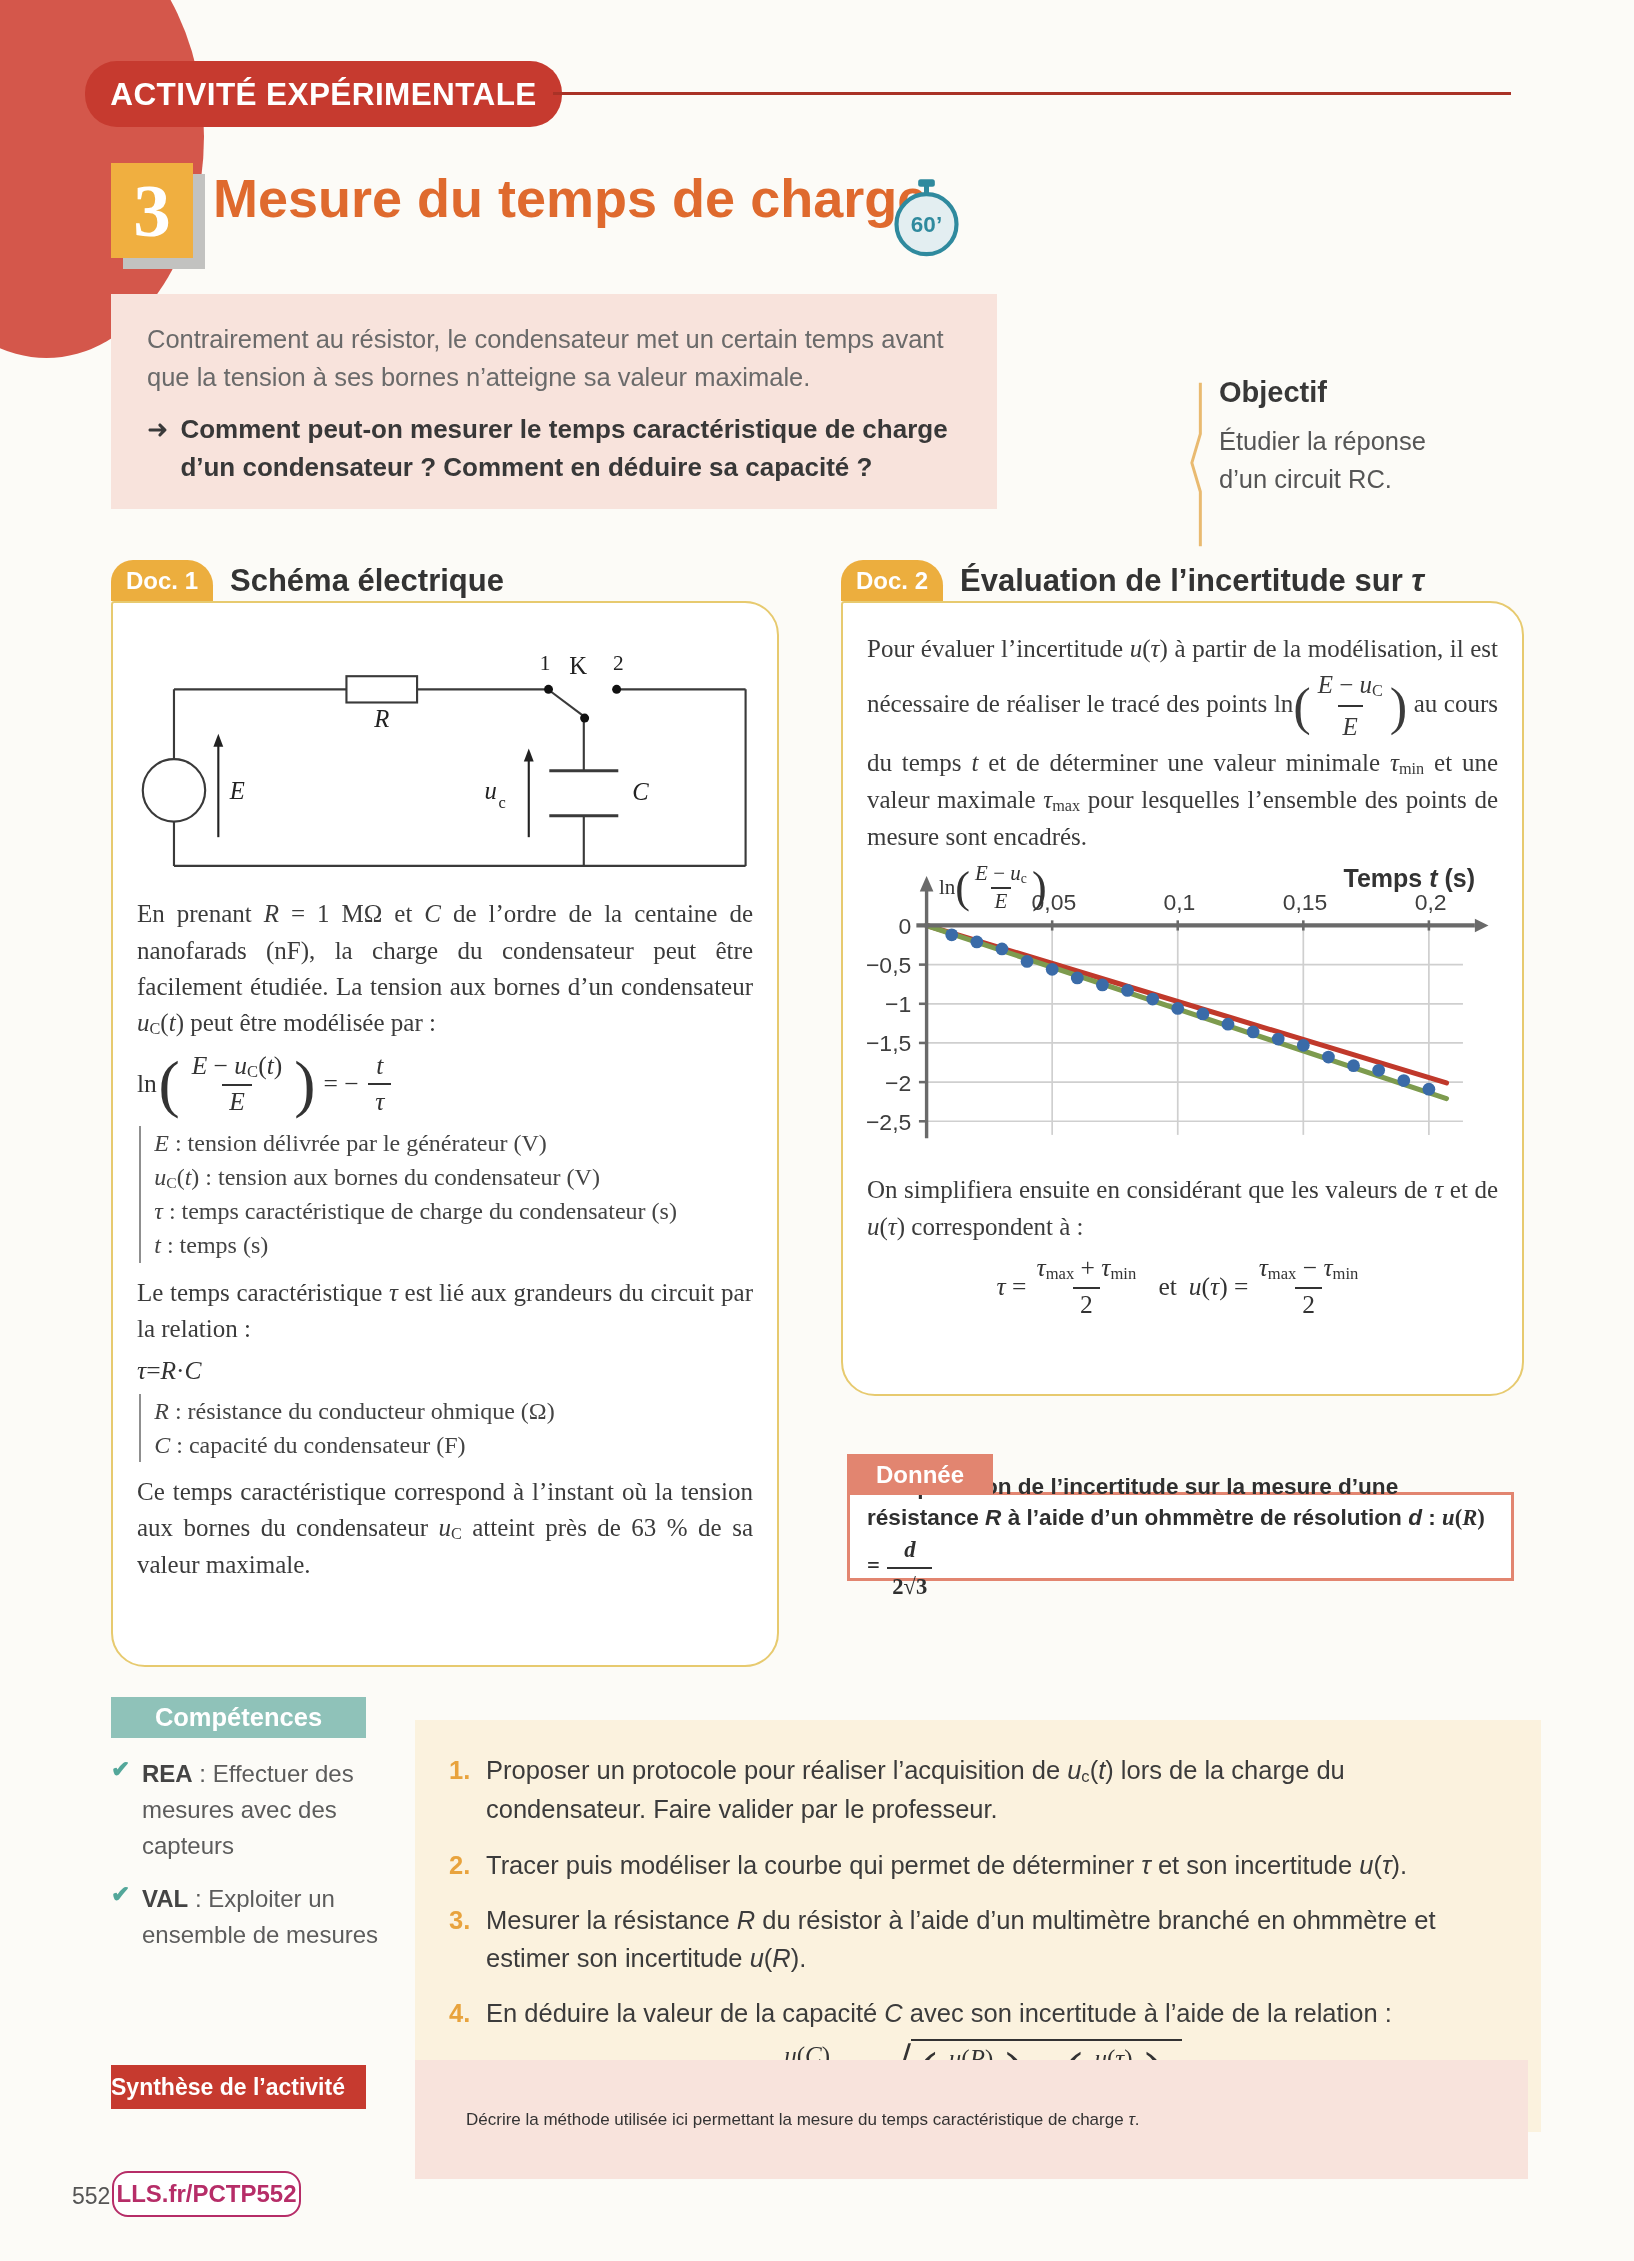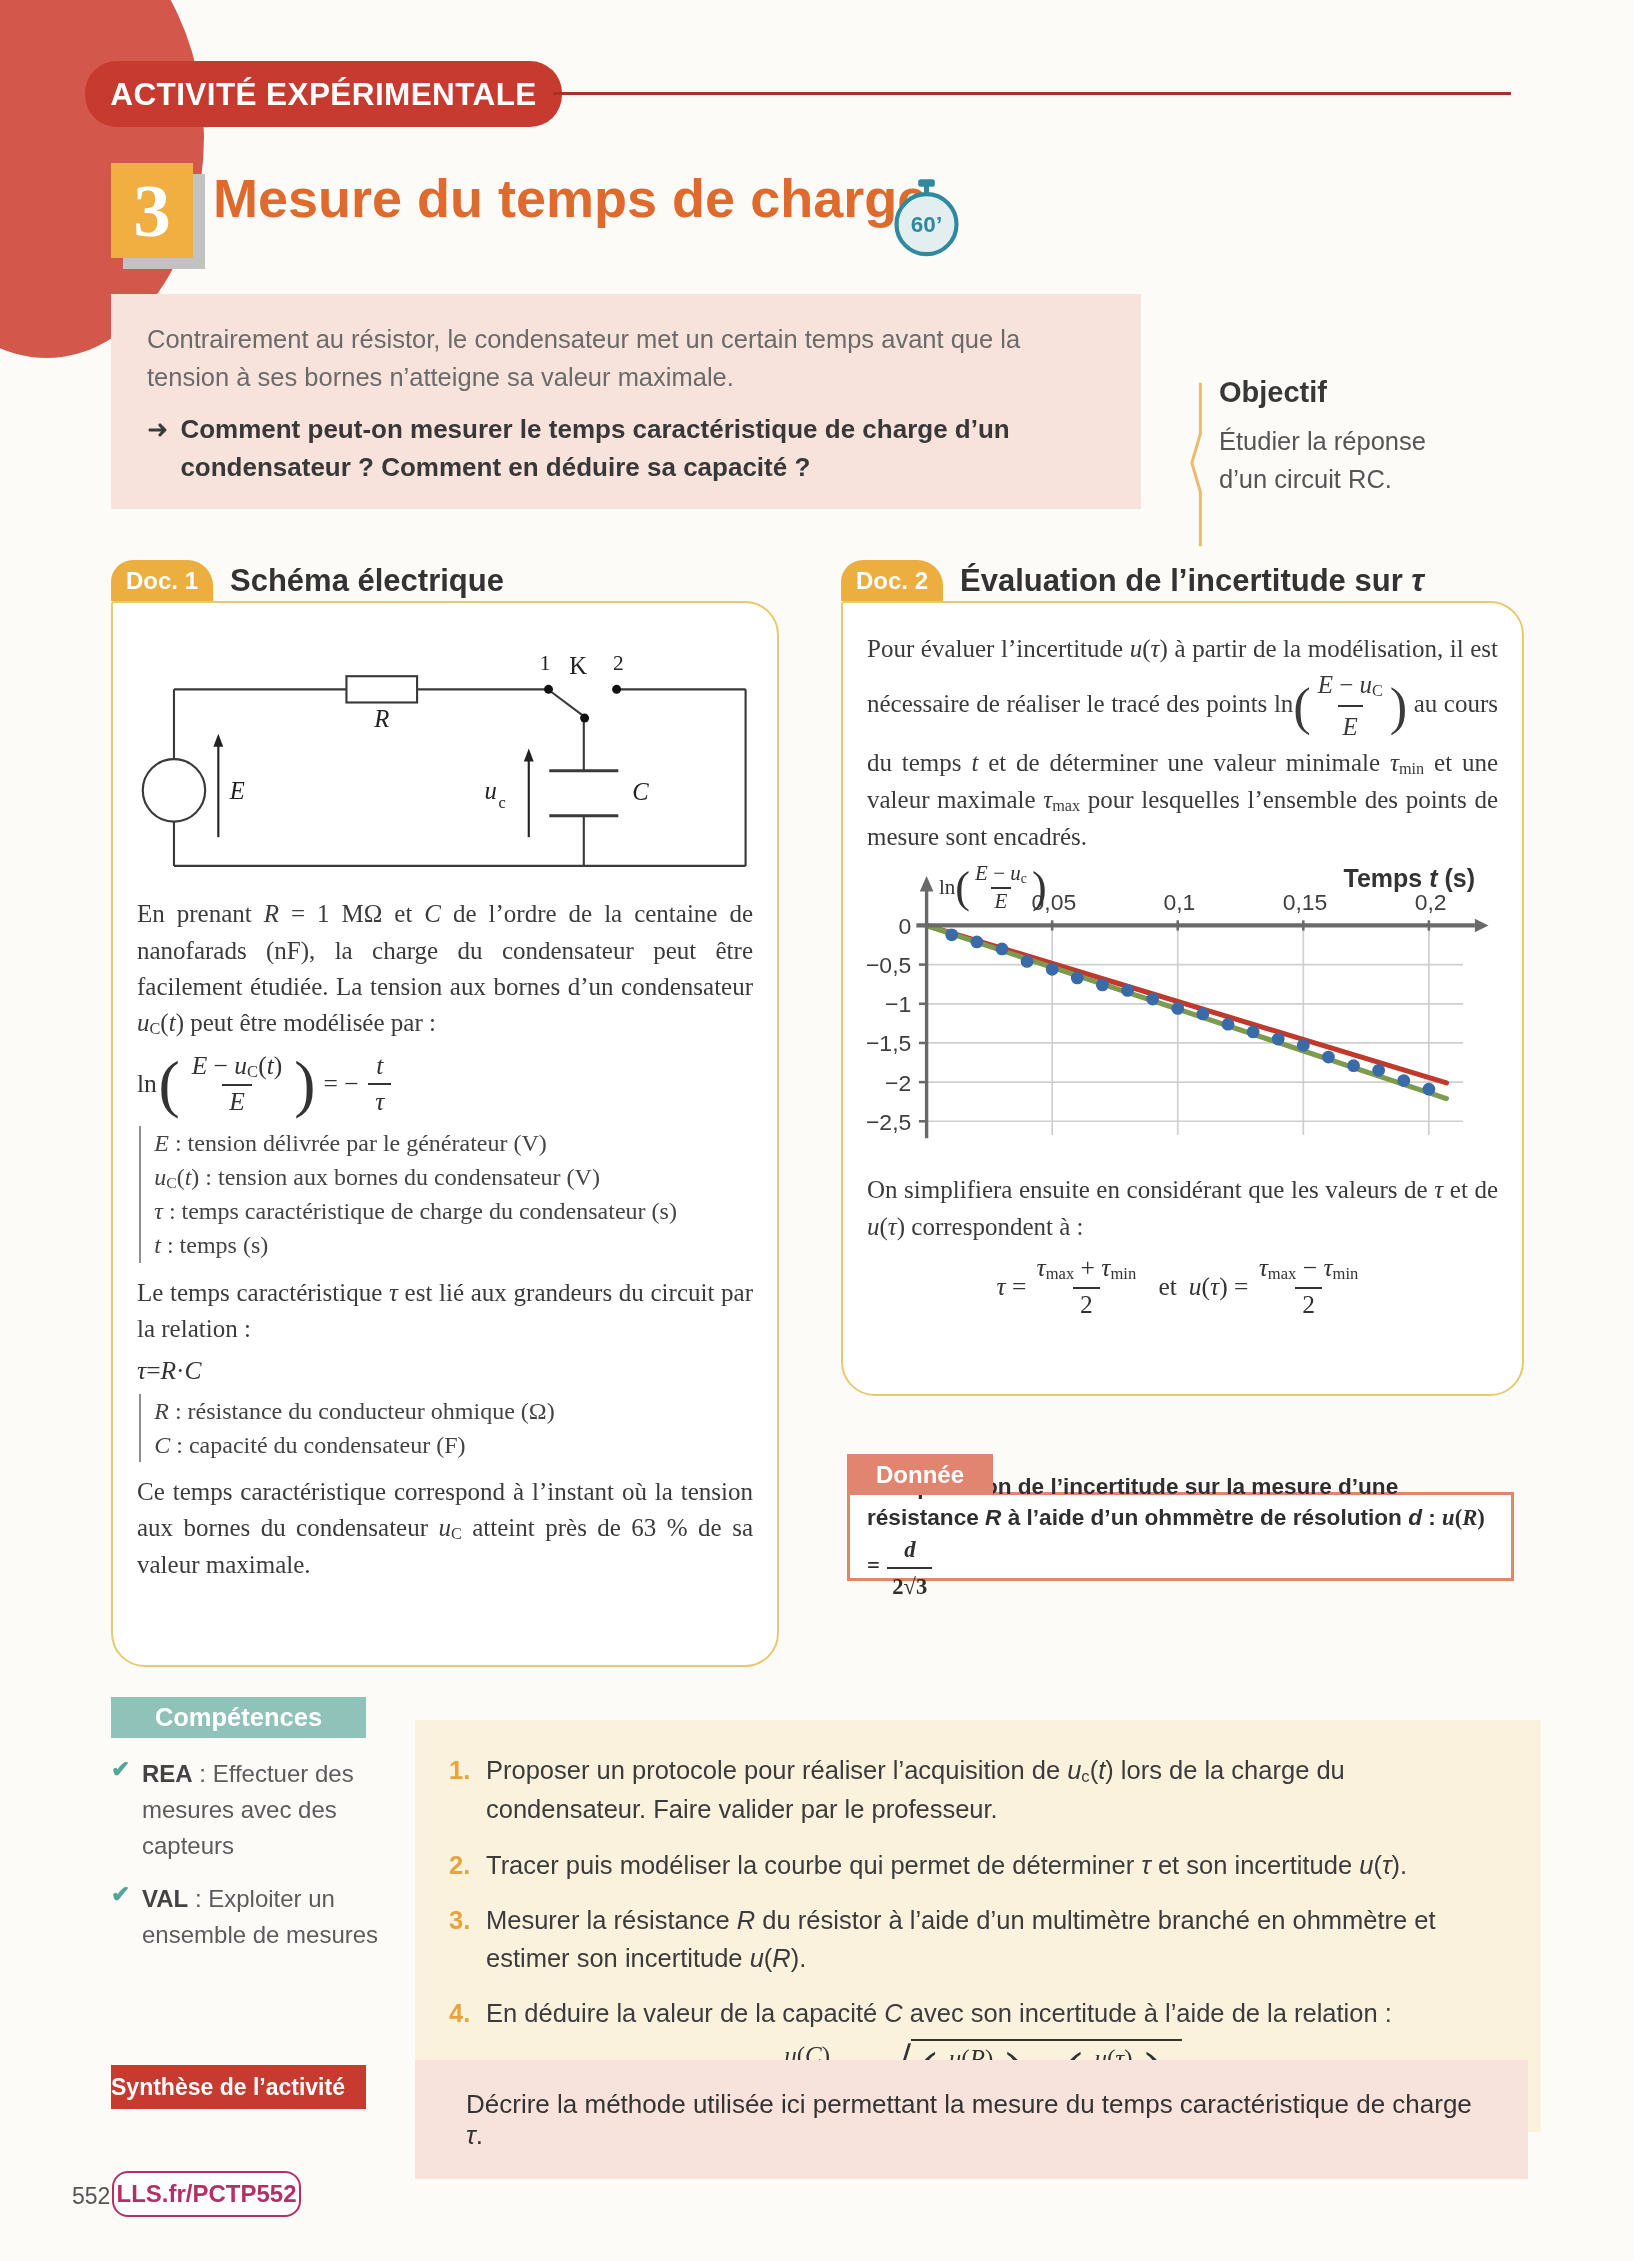--- a/index.html
+++ b/index.html
@@ -19,21 +19,21 @@
 
   
   .numshadow{position:absolute;left:123px;top:174px;width:82px;height:95px;background:#c2c2c0;}
   .numbox{position:absolute;left:111px;top:163px;width:82px;height:95px;background:#F0AF40;
           display:flex;align-items:center;justify-content:center;}
   .numbox span{color:#fff;font-size:75px;font-weight:bold;font-family:"Liberation Serif",serif;}
   .page-title{position:absolute;left:213px;top:167px;font-size:54px;font-weight:bold;color:#DF6A2E;}
   .timer{position:absolute;left:889px;top:175px;width:75px;height:85px;}
 
   
-  .intro{position:absolute;left:111px;top:294px;width:1030px;min-height:203px;background:#F8E3DC;
+  .intro{position:absolute;left:111px;top:294px;width:886px;min-height:203px;background:#F8E3DC;
          padding:25.5px 36px 22px 36px;}
   .intro-p{font-size:25.5px;line-height:1.5;color:#6a6a6a;max-width:907px;}
   .intro-q{margin-top:15.3px;display:flex;max-width:919px;}
   .intro-q .arrow{color:#3a3a3a;font-size:25.5px;margin-right:12px;line-height:1.45;}
   .intro-q .qtext{font-size:26px;font-weight:bold;color:#383838;line-height:1.45;}
 
   
   .obj-brace{position:absolute;left:1190px;top:381px;}
   .obj-title{position:absolute;left:1219px;top:376px;font-size:29px;font-weight:bold;color:#383838;}
   .obj-text{position:absolute;left:1219px;top:422px;width:213px;font-size:25.5px;line-height:1.5;color:#555;}
@@ -105,21 +105,21 @@
              font-family:"Liberation Serif",serif;font-size:25px;color:#333;margin-top:3.4px;}
   .sqrt-sign{font-size:63px;font-weight:400;line-height:.8;margin:0 0 0 8.5px;}
   .sqrt-body{display:inline-flex;align-items:center;border-top:2.6px solid #333;padding:3.4px 6.8px 0 3.4px;}
 
   
   .syn-badge{position:absolute;left:111px;top:2065px;width:255px;height:44px;background:#C63A2F;
              display:flex;align-items:center;justify-content:flex-start;}
   .syn-badge span{color:#fff;font-weight:bold;font-size:23px;}
   .syn-box{position:absolute;left:415px;top:2060px;width:1113px;height:119px;background:#F8E3DC;
            display:flex;align-items:center;padding:0 51px;}
-  .syn-box span{font-size:26px;color:#333;}
+  .syn-box span{font-size:17px;color:#333;}
 
   
   .foot-num{position:absolute;left:72px;top:2183px;font-size:23px;color:#555;}
   .foot-link{position:absolute;left:112px;top:2171px;width:189px;height:46px;border:2.6px solid #B62D68;
              border-radius:16px;display:flex;align-items:center;justify-content:center;background:#fff;}
   .foot-link span{color:#B62D68;font-weight:bold;font-size:24px;}
 
   .circuit text{font-family:"Liberation Serif",serif;fill:#222;}
 </style>
 </head>

